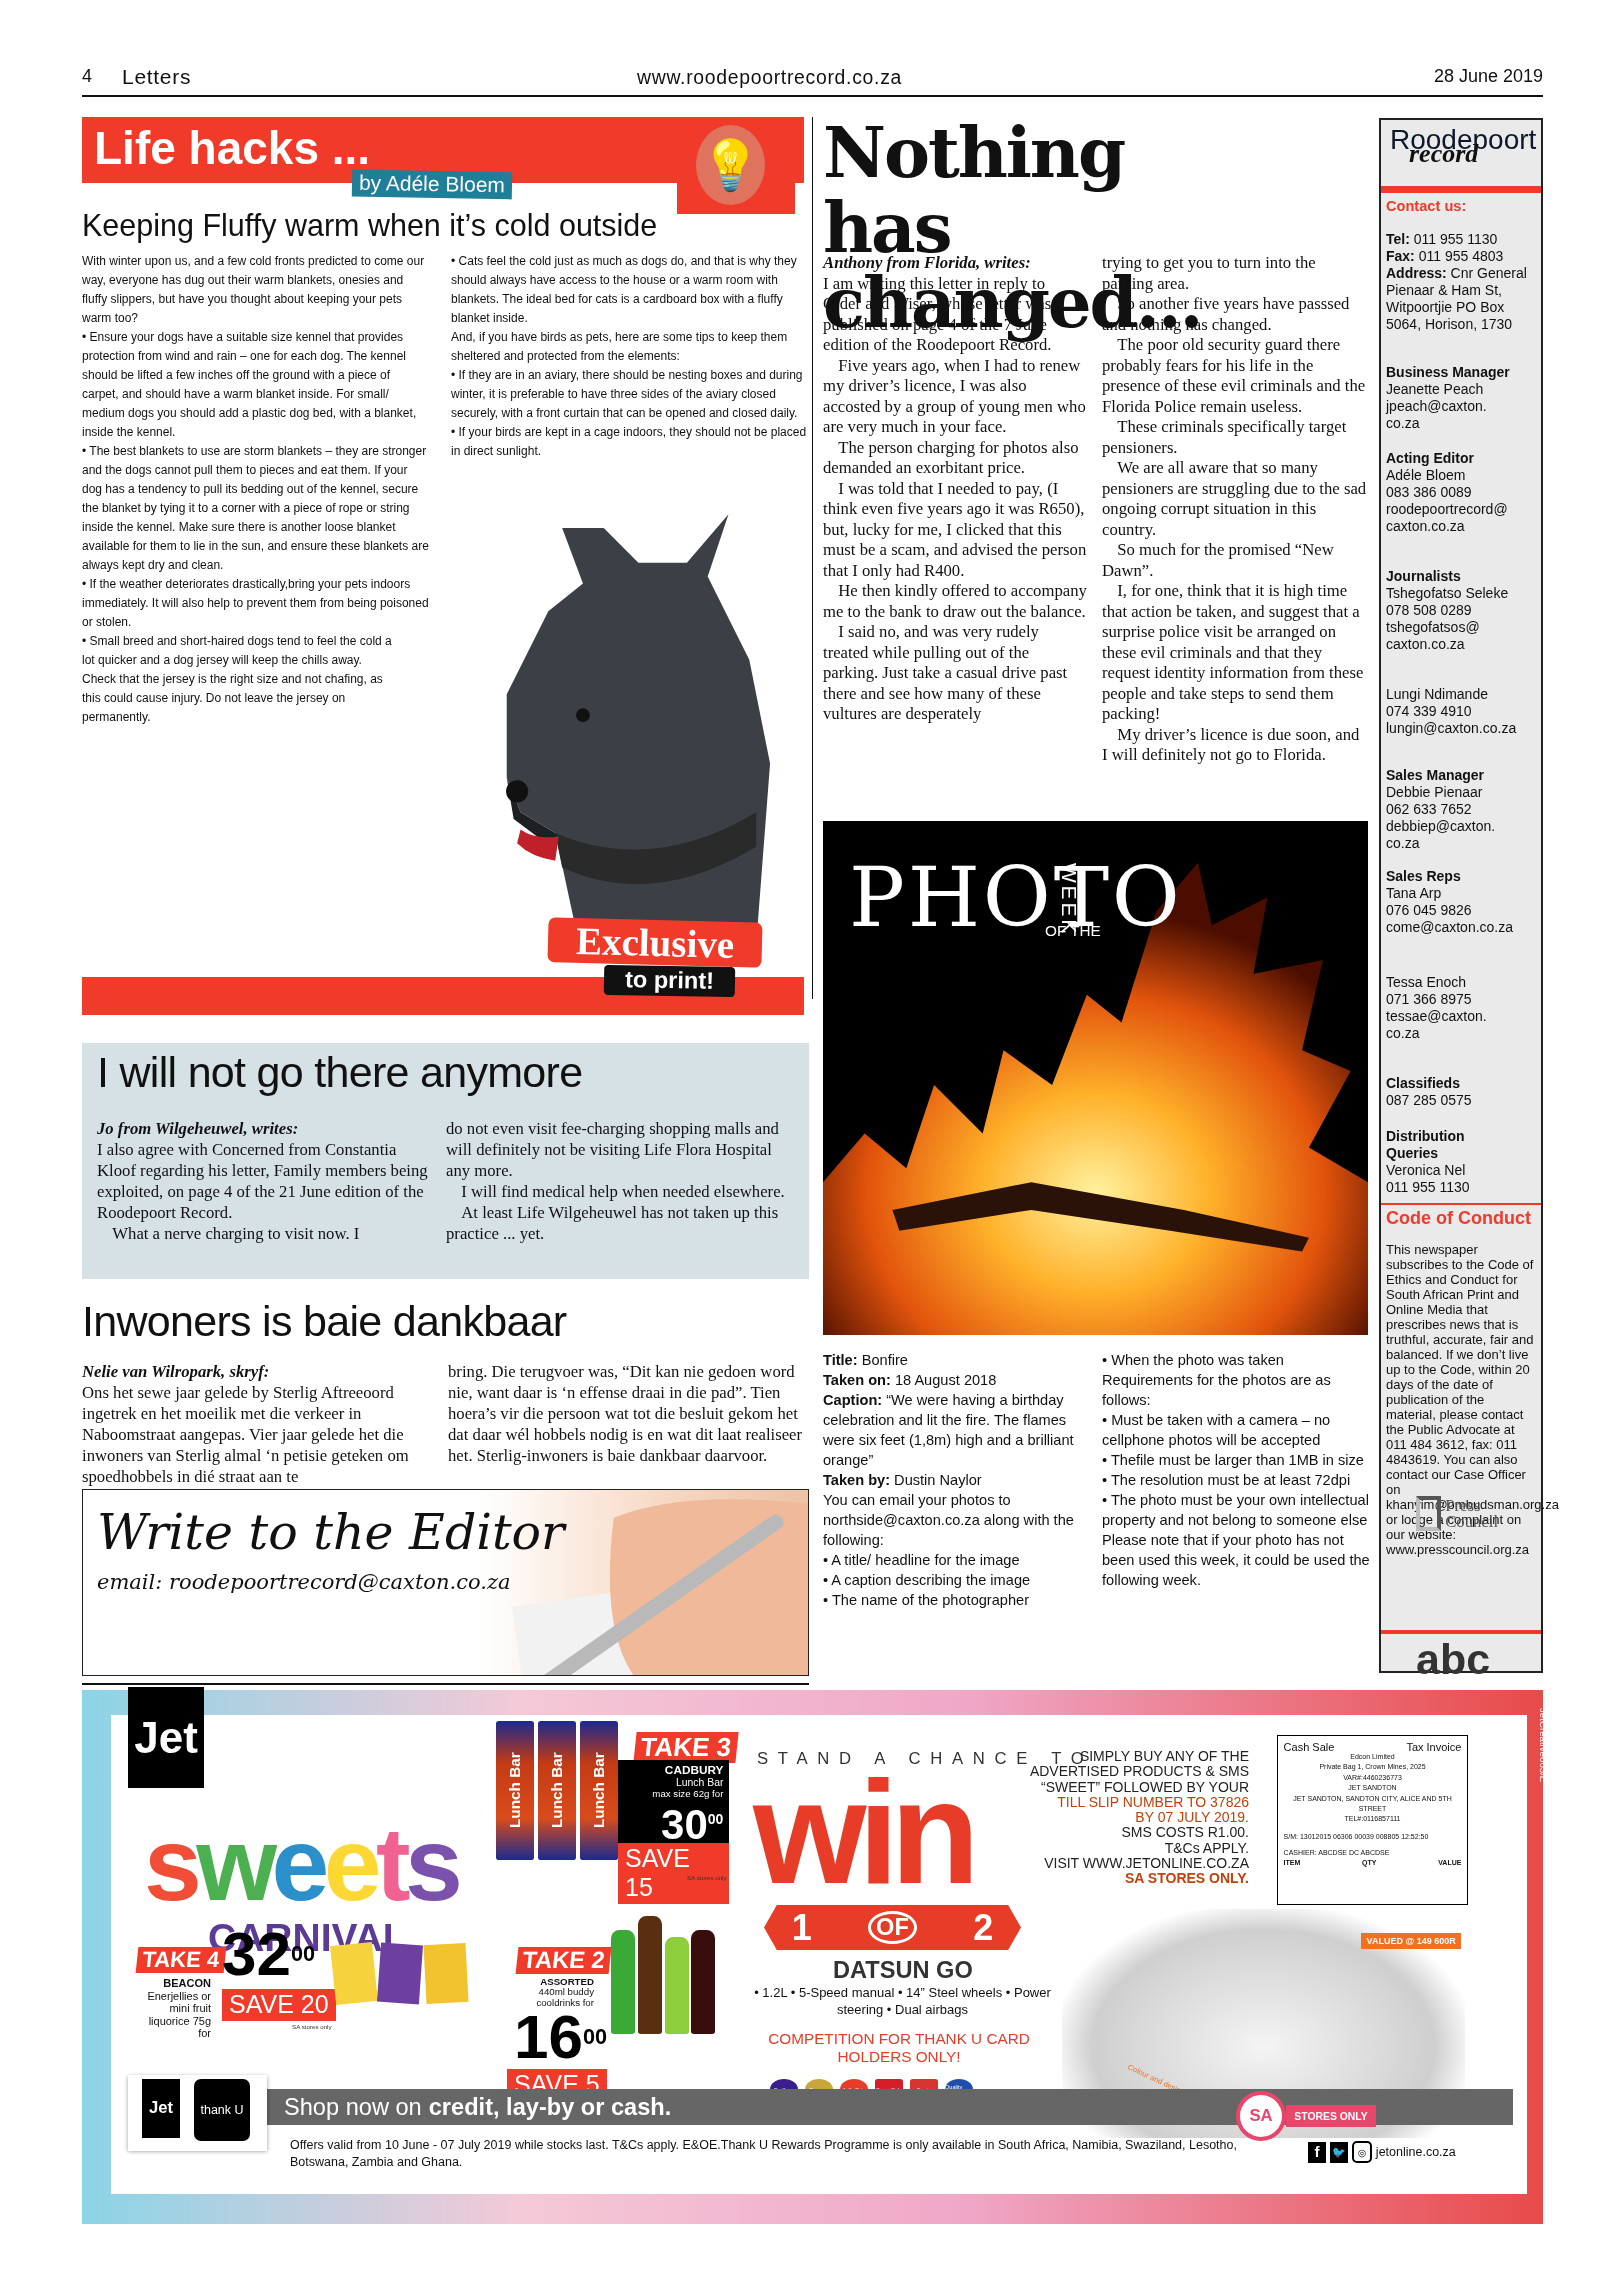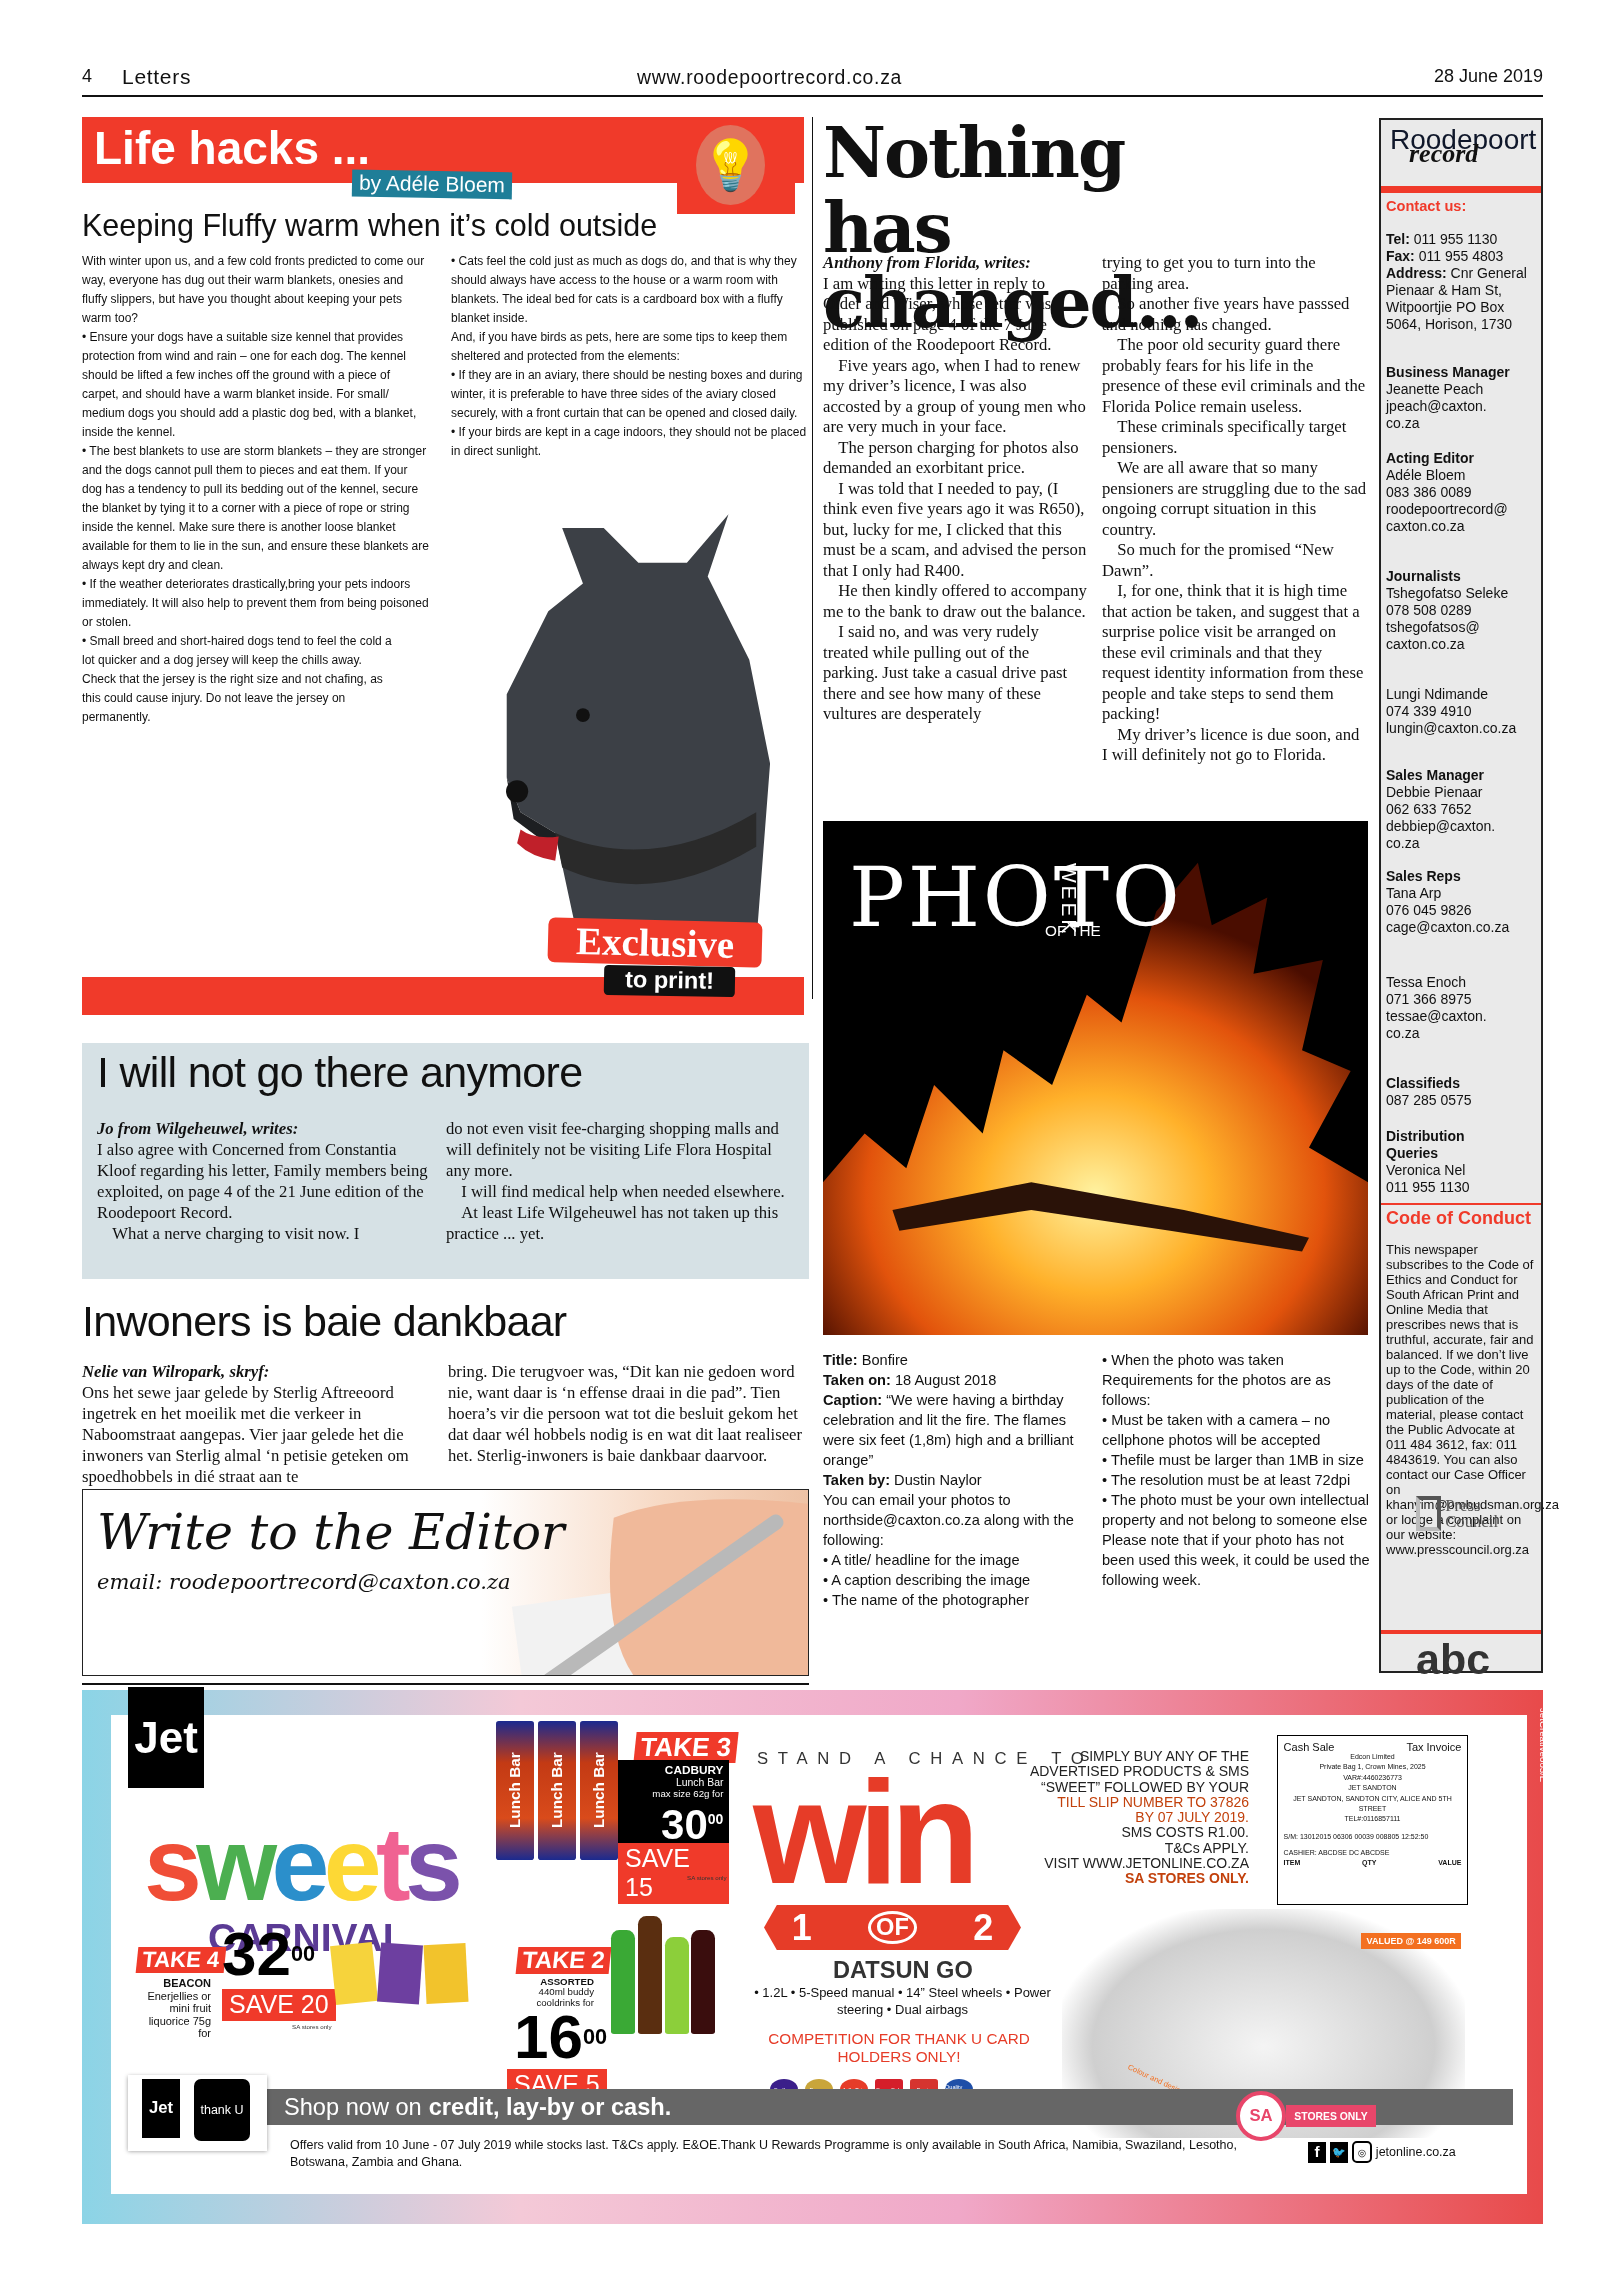--- a/index.html
+++ b/index.html
@@ -273,21 +273,21 @@
   <b>Sales Manager</b>
   <div>Debbie Pienaar</div>
   <div>062 633 7652</div>
   <div>debbiep@caxton.</div>
   <div>co.za</div>
 </div>
 <div class="abs sb-txt" style="left:1386px;top:868px">
   <b>Sales Reps</b>
   <div>Tana Arp</div>
   <div>076 045 9826</div>
-  <div>cage@caxton.co.za</div>
+  <div>come@caxton.co.za</div>
 </div>
 <div class="abs sb-txt" style="left:1386px;top:974px">
   <div>Tessa Enoch</div>
   <div>071 366 8975</div>
   <div>tessae@caxton.</div>
   <div>co.za</div>
 </div>
 <div class="abs sb-txt" style="left:1386px;top:1075px">
   <b>Classifieds</b>
   <div>087 285 0575</div>

